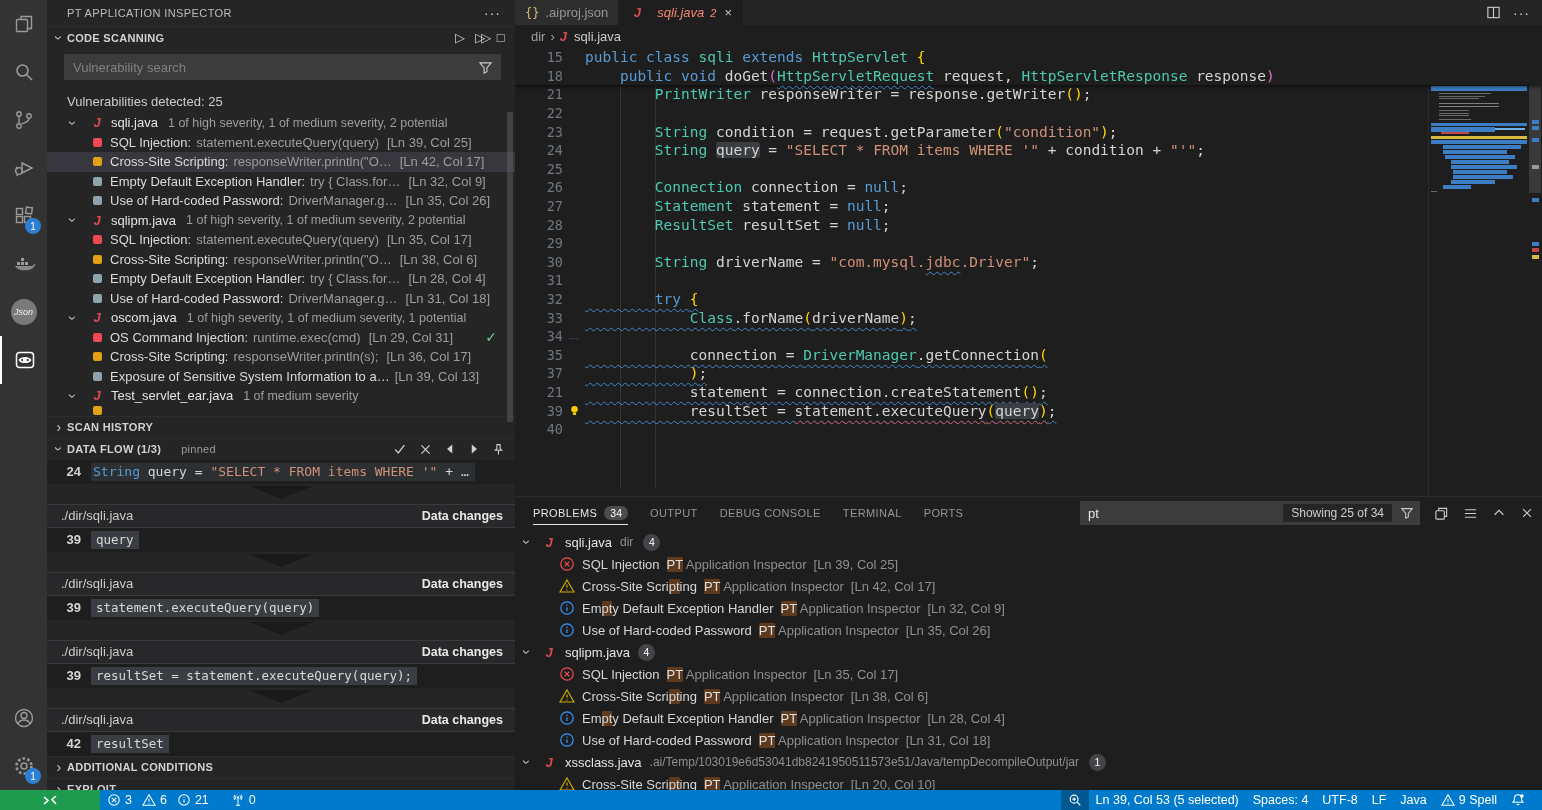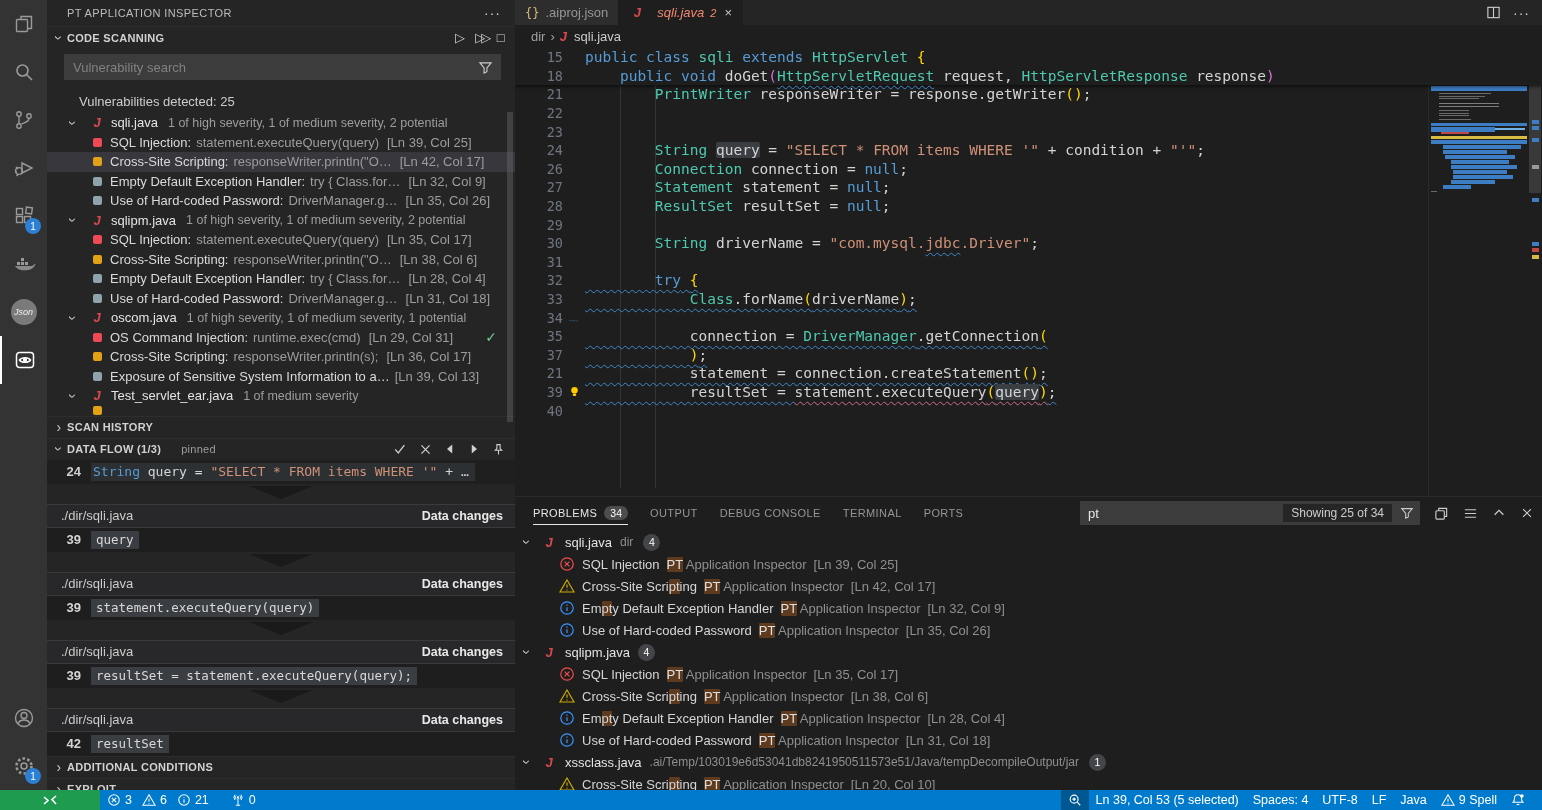--- a/index.html
+++ b/index.html
@@ -24,21 +24,21 @@
   .dots { color:#cfcfcf; font-size:14px; letter-spacing:1px; }
   .sec-head { height:22px; display:flex; align-items:center; padding:0 10px 0 4px; font-size:11px; font-weight:bold; color:#d2d2d2; letter-spacing:.3px; border-top:1px solid rgba(255,255,255,0.04); }
   .sec-head .chev { width:16px; text-align:center; font-weight:normal; }
   .sec-head .grow { flex:1; }
   .sec-actions { display:flex; gap:10px; align-items:center; color:#d0d0d0; font-size:13px; font-weight:normal; }
   .chev-d, .chev-r { display:inline-block; color:#cccccc; font-size:14px; font-weight:normal; }
   .chev-d { transform:rotate(90deg); }
   .searchwrap { padding:6px 14px 6px 17px; }
   .searchbox { height:26px; background:#3c3c3c; display:flex; align-items:center; padding:0 8px 0 9px; }
   .searchbox .ph { flex:1; font-size:13px; color:#818181; }
-  .summary { padding:8px 0 4px 32px; font-size:13px; color:#cccccc; }
+  .summary { padding:8px 0 4px 20px; font-size:13px; color:#cccccc; }
   .tree { overflow:hidden; }
   .trow { height:19.5px; display:flex; align-items:center; font-size:13px; white-space:nowrap; overflow:hidden; }
   .trow.file { padding-left:24px; }
   .trow.item { padding-left:46px; }
   .trow.selected { background:#37373d; }
   .trow .chev { width:18px; color:#c5c5c5; }
   .jicon { color:#d6494f; font-weight:bold; font-size:13px; width:16px; text-align:center; margin-right:6px; font-style:italic; }
   .fname { color:#e4e4e4; margin-right:10px; }
   .fdesc { color:#9d9d9d; font-size:12.5px; }
   .sev { width:9px; height:9px; border-radius:2px; margin-right:8px; flex-shrink:0; }
@@ -470,22 +470,23 @@
         <div class="guide" style="left:105px;top:0;height:440px;"></div>
         <div class="guide" style="left:140px;top:0;height:440px;"></div>
       </div>
       <div class="sticky" id="sticky">
             <div class="cl"><span class="ln">15</span><span class="glyph"></span><span class="lc"><span class="tk kw">public </span><span class="tk kw">class </span><span class="tk ty">sqli </span><span class="tk kw">extends </span><span class="tk ty">HttpServlet </span><span class="tk b1">{</span></span></div>
             <div class="cl"><span class="ln">18</span><span class="glyph"></span><span class="lc"><span class="tk pl">    </span><span class="tk kw">public </span><span class="tk kw">void </span><span class="tk pl">doGet</span><span class="tk b2">(</span><span class="tk ty sqb">HttpServletRequest</span><span class="tk pl"> request, </span><span class="tk ty">HttpServletResponse</span><span class="tk pl"> response</span><span class="tk b2">)</span></span></div>
           </div>
       <div id="codelines">
             <div class="cl"><span class="ln">21</span><span class="glyph"></span><span class="lc"><span class="tk pl">        </span><span class="tk ty">PrintWriter</span><span class="tk pl"> responseWriter = response.getWriter</span><span class="tk b1">()</span><span class="tk pl">;</span></span></div>
             <div class="cl"><span class="ln">22</span><span class="glyph"></span><span class="lc"></span></div>
-            <div class="cl"><span class="ln">23</span><span class="glyph"></span></div>
+            <div class="cl"><span class="ln">23</span><span class="glyph"></span><span class="lc"><span class="tk pl">        </span><span class="tk ty">String</span><span class="tk pl"> condition = request.getParameter</span><span class="tk b1">(</span><span class="tk str">"condition"</span><span class="tk b1">)</span><span class="tk pl">;</span></span></div>
             <div class="cl"><span class="ln">24</span><span class="glyph"></span><span class="lc"><span class="tk pl">        </span><span class="tk ty">String</span><span class="tk pl"> </span><span class="tk pl box">query</span><span class="tk pl"> = </span><span class="tk str">"SELECT * FROM items WHERE '"</span><span class="tk pl"> + condition + </span><span class="tk str">"'"</span><span class="tk pl">;</span></span></div>
+            <div class="cl"><span class="ln">25</span><span class="glyph"></span><span class="lc"></span></div>
             <div class="cl"><span class="ln">26</span><span class="glyph"></span><span class="lc"><span class="tk pl">        </span><span class="tk ty">Connection</span><span class="tk pl"> connection = </span><span class="tk kw">null</span><span class="tk pl">;</span></span></div>
             <div class="cl"><span class="ln">27</span><span class="glyph"></span><span class="lc"><span class="tk pl">        </span><span class="tk ty">Statement</span><span class="tk pl"> statement = </span><span class="tk kw">null</span><span class="tk pl">;</span></span></div>
             <div class="cl"><span class="ln">28</span><span class="glyph"></span><span class="lc"><span class="tk pl">        </span><span class="tk ty">ResultSet</span><span class="tk pl"> resultSet = </span><span class="tk kw">null</span><span class="tk pl">;</span></span></div>
             <div class="cl"><span class="ln">29</span><span class="glyph"></span><span class="lc"></span></div>
             <div class="cl"><span class="ln">30</span><span class="glyph"></span><span class="lc"><span class="tk pl">        </span><span class="tk ty">String</span><span class="tk pl"> driverName = </span><span class="tk str">"com.mysql.</span><span class="tk str sqb">jdbc</span><span class="tk str">.Driver"</span><span class="tk pl">;</span></span></div>
             <div class="cl"><span class="ln">31</span><span class="glyph"></span><span class="lc"></span></div>
             <div class="cl"><span class="ln">32</span><span class="glyph"></span><span class="lc"><span class="sqall"><span class="tk pl">        </span><span class="tk kw">try</span><span class="tk pl"> </span><span class="tk b1">{</span></span></span></div>
             <div class="cl"><span class="ln">33</span><span class="glyph"></span><span class="lc"><span class="sqall"><span class="tk pl">            </span><span class="tk ty">Class</span><span class="tk pl">.forName</span><span class="tk b1">(</span><span class="tk pl">driverName</span><span class="tk b1">)</span><span class="tk pl">;</span></span></span></div>
             <div class="cl"><span class="ln">34</span><span class="glyph"><span class="caretmark">﹏</span></span><span class="lc"></span></div>
             <div class="cl"><span class="ln">35</span><span class="glyph"></span><span class="lc"><span class="sqall"><span class="tk pl">            </span><span class="tk pl">connection = </span><span class="tk ty">DriverManager</span><span class="tk pl">.getConnection</span><span class="tk b1">(</span></span></span></div>

